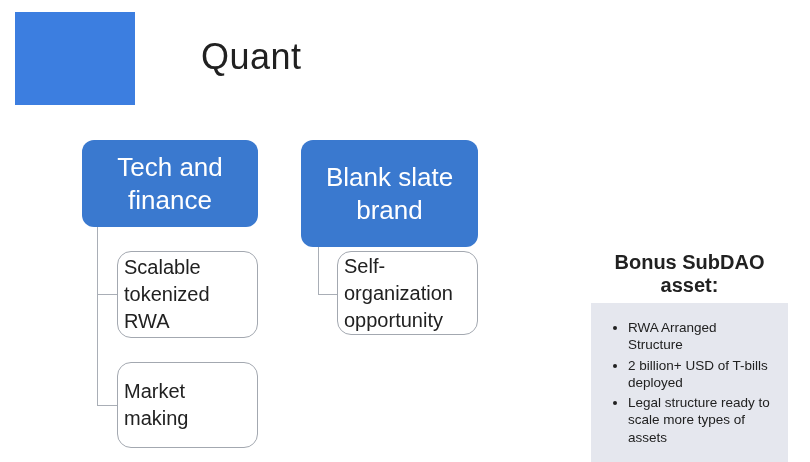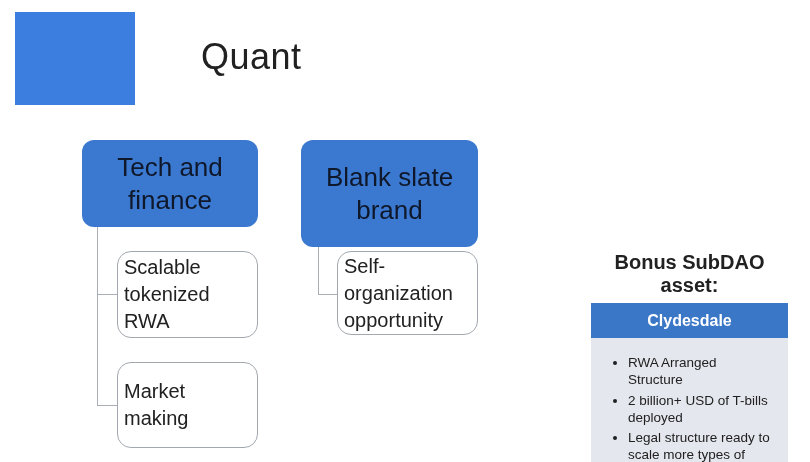--- a/index.html
+++ b/index.html
@@ -32,21 +32,21 @@
   
   .conn { position: absolute; background: var(--line_gray); }
   .conn.v { width: 1px; }
   .conn.h { height: 1px; }
 
   
   .parent-box {
     position: absolute;
     background: var(--node_blue);
     border-radius: 12px;
-    color: #0f172a;
+    color: #ffffff;
     font-size: 26px;
     line-height: 1.25;
     display: flex;
     align-items: center;
     justify-content: center;
     text-align: center;
     padding: 2px 8px;
     box-sizing: border-box;
   }
 
@@ -123,21 +123,20 @@
 
   <div class="parent-box" style="left:82px; top:140px; width:176px; height:87px;">Tech and finance</div>
   <div class="parent-box" style="left:301px; top:140px; width:177px; height:107px;">Blank slate brand</div>
 
   <div class="child-box" style="left:117px; top:251px; width:141px; height:87px;">Scalable tokenized RWA</div>
   <div class="child-box" style="left:117px; top:362px; width:141px; height:86px;">Market making</div>
   <div class="child-box" style="left:337px; top:251px; width:141px; height:84px;">Self-organization opportunity</div>
 
   <div class="bonus-heading">Bonus SubDAO asset:</div>
   <div class="bonus-card">
-    <div class="bonus-card-header">Clydesdale</div>
     <div class="bonus-card-body">
       <ul class="bonus-list">
         <li>RWA Arranged Structure</li>
         <li>2 billion+ USD of T-bills deployed</li>
         <li>Legal structure ready to scale more types of assets</li>
       </ul>
     </div>
   </div>
 
 </div>

